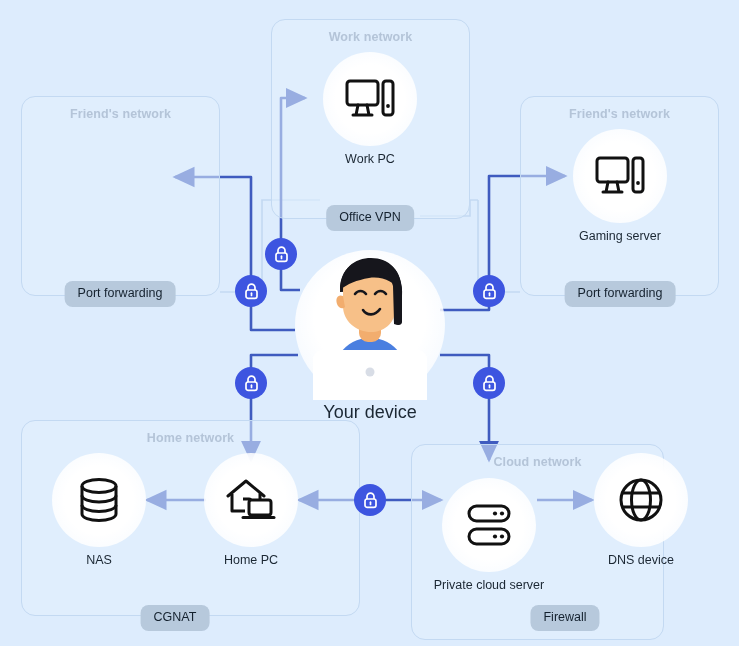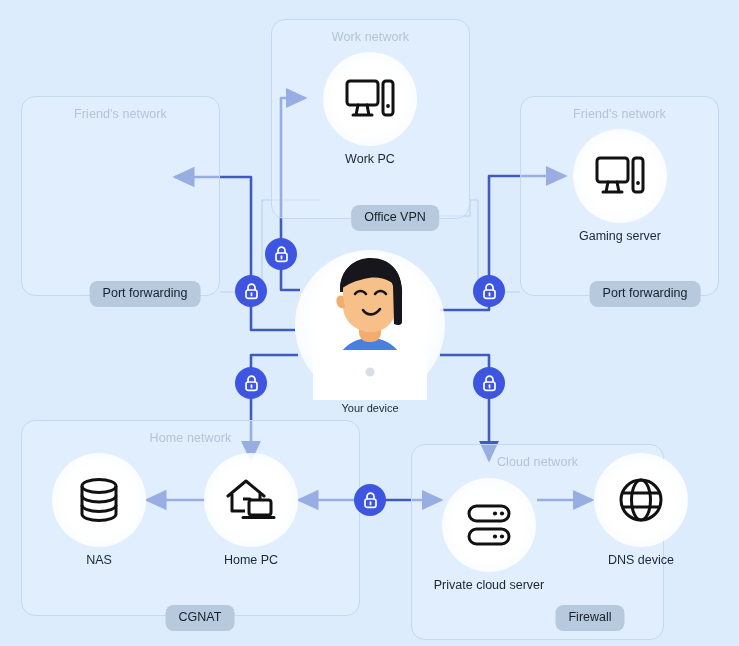--- a/index.html
+++ b/index.html
@@ -22,20 +22,21 @@
     border-radius: 14px;
     background: rgba(226,240,254,0.55);
   }
   .netbox-title {
     position: absolute;
     top: 10px; left: 0; right: 0;
     text-align: center;
     font-size: 12.5px;
     color: #b4c4d8;
     letter-spacing: .1px;
+    font-weight: bold;
   }
   
   .node { position: absolute; }
   .node-circle {
     width: 94px; height: 94px;
     border-radius: 50%;
     background: radial-gradient(circle at 50% 50%, #ffffff 52%, rgba(255,255,255,0.85) 72%, rgba(255,255,255,0.25) 90%, rgba(255,255,255,0) 100%);
     display: flex; align-items: center; justify-content: center;
   }
   .node-circle svg { display: block; }
@@ -51,21 +52,20 @@
   .pill {
     position: absolute;
     transform: translateX(-50%);
     background: #b7c9dc;
     color: #14212e;
     font-size: 12.5px;
     padding: 6px 13px 7px;
     border-radius: 8px;
     white-space: nowrap;
     line-height: 1;
-    margin-left: 25px;
   }
   
   .lock {
     position: absolute;
     width: 32px; height: 32px;
     border-radius: 50%;
     background: #3d55e0;
     display: flex; align-items: center; justify-content: center;
     transform: translate(-50%,-50%);
   }
@@ -76,21 +76,21 @@
     width: 150px; height: 150px;
     left: 0; top: 0;
     border-radius: 50%;
     background: radial-gradient(circle at 50% 45%, #ffffff 50%, rgba(255,255,255,0.8) 70%, rgba(255,255,255,0.15) 92%, rgba(255,255,255,0) 100%);
   }
   .avatar-label {
     position: absolute;
     top: 152px; left: 75px;
     transform: translateX(-50%);
     white-space: nowrap;
-    font-size: 11px;
+    font-size: 18px;
     color: #1b2733;
   }
   svg.wires { position: absolute; left: 0; top: 0; pointer-events: none; }
 </style>
 </head>
 <body>
 
 <div id="stage">
 
   <svg class="wires" width="739" height="646">

